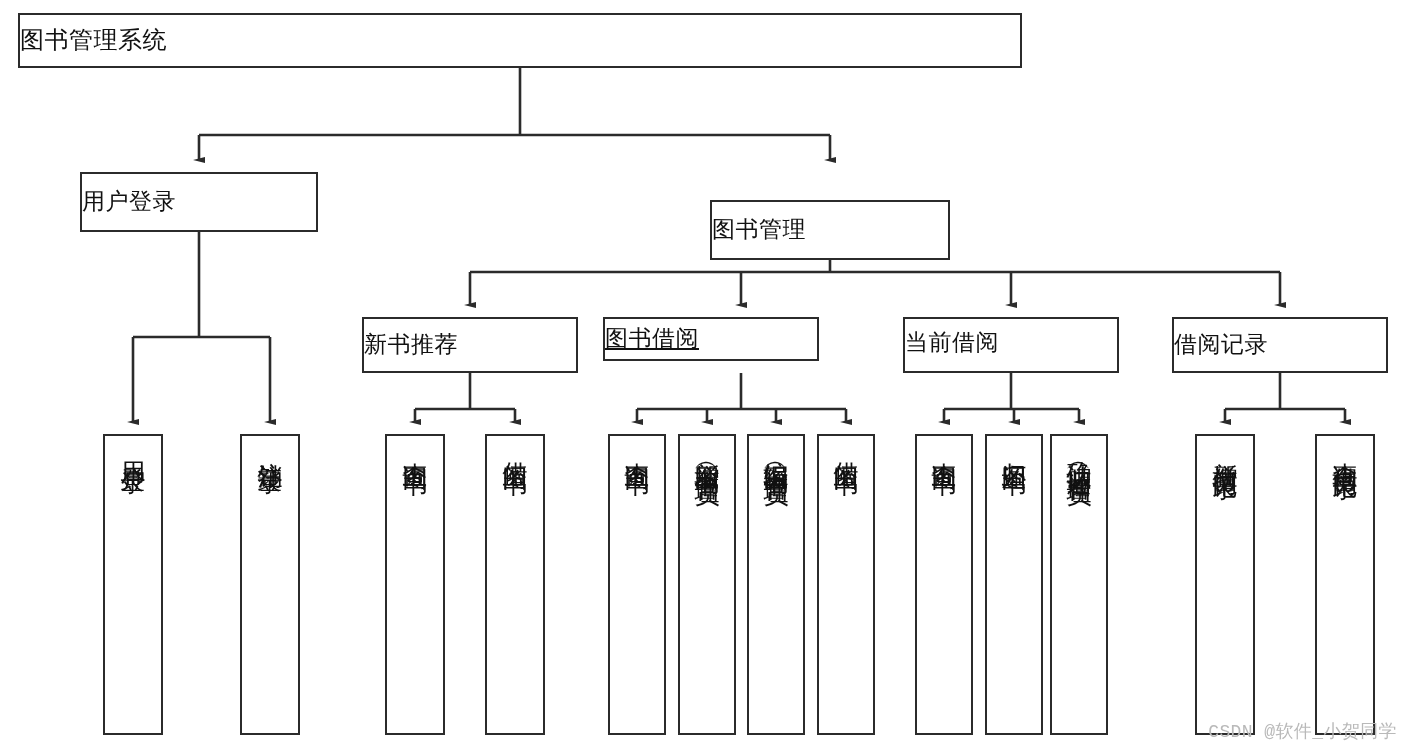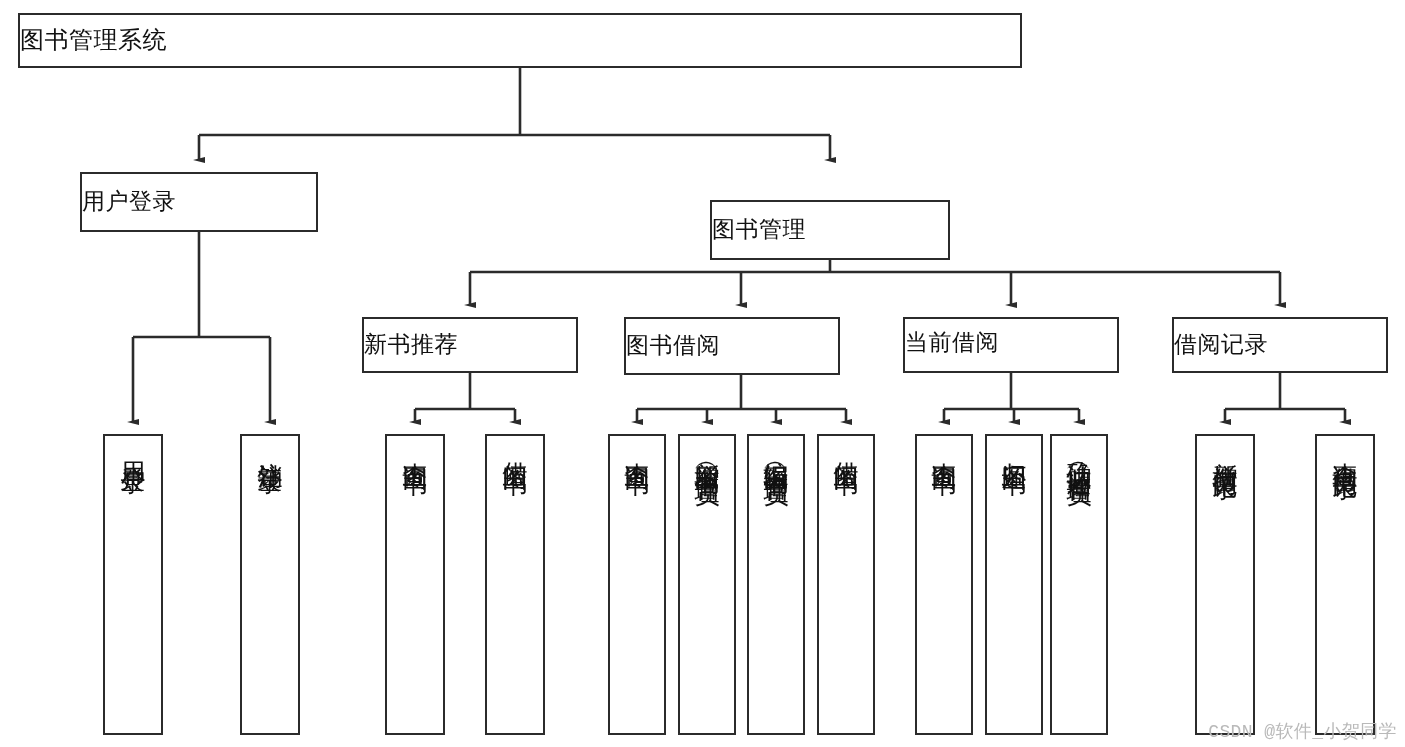--- a/index.html
+++ b/index.html
@@ -136,21 +136,21 @@
   <div class="node horizontal" id="node-user-login" style="left: 80px; top: 172px; width: 238px; height: 60px;">
     <span class="label">用户登录</span>
   </div>
   <div class="node horizontal" id="node-book-manage" style="left: 710px; top: 172px; width: 240px; height: 60px; margin-top: 28px;">
     <span class="label">图书管理</span>
   </div>
 
   <div class="node horizontal" id="node-new-book-recommend" style="left: 362px; top: 317px; width: 216px; height: 56px;">
     <span class="label">新书推荐</span>
   </div>
-  <div class="node horizontal" id="node-book-borrow" style="left: 624px; top: 317px; width: 216px; height: 58px;">
+  <div class="node horizontal" id="node-book-borrow" style="left: 603px; top: 317px; width: 216px; height: 44px; text-decoration: underline;">
     <span class="label">图书借阅</span>
   </div>
   <div class="node horizontal" id="node-current-borrow" style="left: 903px; top: 317px; width: 216px; height: 56px; font-family: Liberation Mono, monospace;">
     <span class="label">当前借阅</span>
   </div>
   <div class="node horizontal" id="node-borrow-record" style="left: 1172px; top: 317px; width: 216px; height: 56px;">
     <span class="label">借阅记录</span>
   </div>
 
   <div class="node vertical" id="leaf-0" style="left: 103px; top: 434px; width: 60px; height: 301px;">

